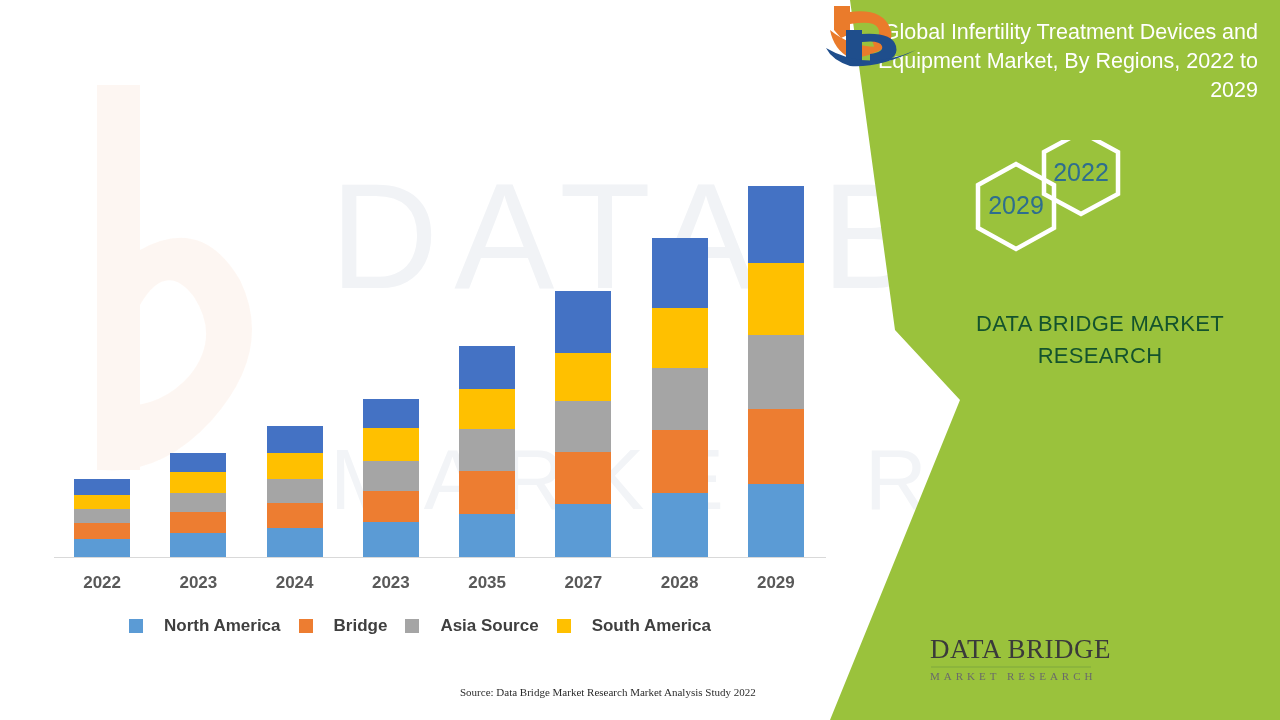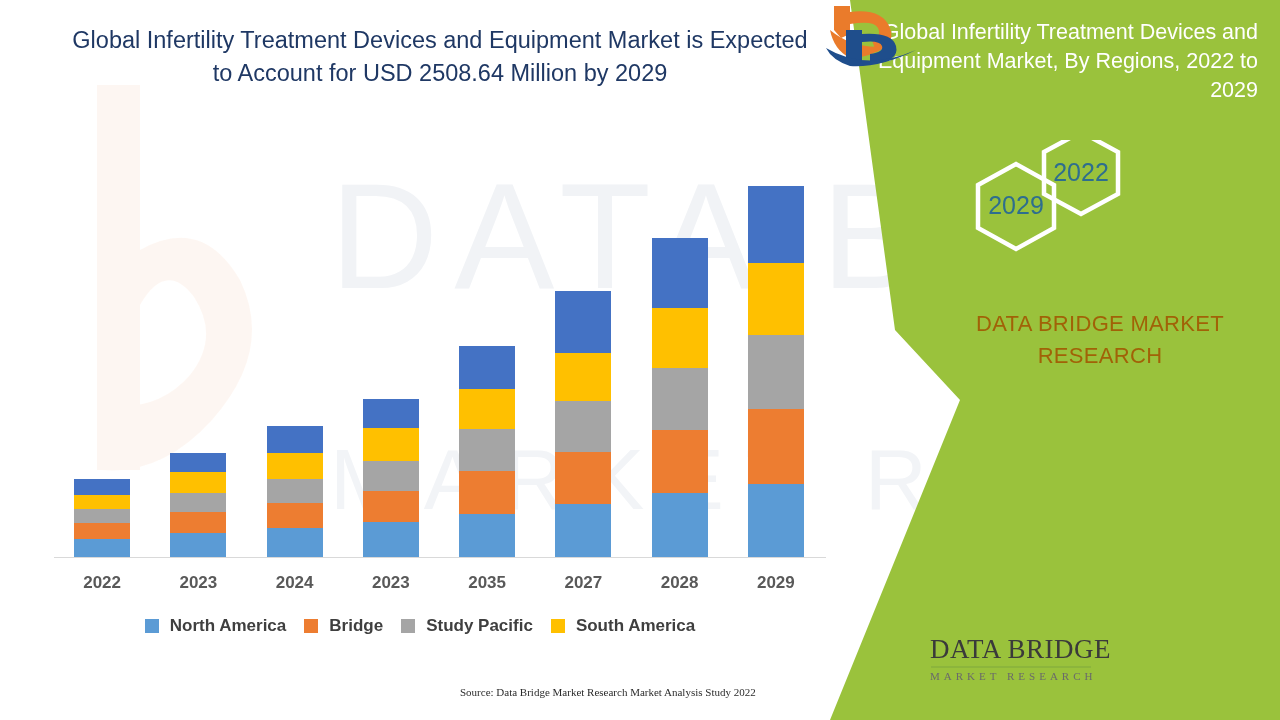--- a/index.html
+++ b/index.html
@@ -49,21 +49,21 @@
   .xlabels{position:absolute;left:54px;top:573px;width:770px;height:24px;}
   .xlab{
     position:absolute;top:0;width:96px;text-align:center;
     font-size:17px;font-weight:bold;color:#595959;
   }
 
   .legend{
     position:absolute;left:0;top:616px;width:840px;
     display:flex;justify-content:center;align-items:center;gap:18px;
   }
-  .leg-item{display:flex;align-items:center;gap:11px;}
+  .leg-item{display:flex;align-items:center;gap:21px;}
   .leg-sw{width:14px;height:14px;display:block;}
   .leg-lb{font-size:17px;font-weight:bold;color:#3f3f3f;white-space:nowrap;}
 
   .footer-left{
     position:absolute;left:30px;top:684px;
     font-size:11.5px;color:#2b2b2b;
     font-family:"Liberation Serif",serif;font-weight:bold;
   }
   .footer-right{
     position:absolute;left:460px;top:686px;
@@ -79,21 +79,21 @@
   .r-title{
     position:absolute;right:22px;top:18px;width:390px;
     text-align:right;color:#ffffff;
     font-size:21.5px;line-height:29px;
   }
 
   .hexwrap{position:absolute;left:120px;top:140px;width:200px;height:130px;}
 
   .brand{
     position:absolute;right:35px;top:308px;width:290px;
-    text-align:center;color:#a16207;
+    text-align:center;color:#14532d;
     font-size:22px;line-height:32px;letter-spacing:.3px;
   }
 
   .logo{position:absolute;left:20px;top:628px;width:250px;height:70px;}
   .logo-text{position:absolute;left:110px;top:634px;}
   .logo-main{
     font-family:"Liberation Serif",serif;
     font-size:27px;color:#3a3a3a;letter-spacing:.5px;
   }
   .logo-rule{width:160px;height:1.5px;background:#8cb53c;margin:1px 0 2px 1px;}
@@ -108,21 +108,20 @@
 <div id="canvas">
 
   <div class="wm-layer">
     <svg class="wm-logo" viewBox="0 0 210 420">
       <path d="M35 10 L78 10 L78 175 Q140 140 178 205 Q212 275 150 345 Q100 400 40 395 L40 330 Q95 338 128 300 Q158 262 132 222 Q104 185 78 230 L78 395 L35 395 Z" fill="#fdf0e8"></path>
     </svg>
     <div class="wm-text wm-1">DATA BRIDGE</div>
     <div class="wm-text wm-2">MARKET RESEARCH</div>
   </div>
 
-  <div class="title">Global Infertility Treatment Devices and Equipment Market is Expected to Account for USD 2508.64 Million by 2029</div>
 
   <div class="bars" id="bars">
       <div class="bar" style="left: 20.125px;">
         <div class="seg" title="North America 2022" style="height: 18px; background: rgb(91, 155, 213);"></div>
         <div class="seg" title="Europe 2022" style="height: 16px; background: rgb(237, 125, 49);"></div>
         <div class="seg" title="Asia Pacific 2022" style="height: 14px; background: rgb(165, 165, 165);"></div>
         <div class="seg" title="South America 2022" style="height: 14px; background: rgb(255, 192, 0);"></div>
         <div class="seg" title="Middle East and Africa 2022" style="height: 16px; background: rgb(68, 114, 196);"></div>
       </div>
       <div class="bar" style="left: 116.375px;">
@@ -191,21 +190,21 @@
       <div class="leg-item">
         <span class="leg-sw" style="background: rgb(91, 155, 213);"></span>
         <span class="leg-lb">North America</span>
       </div>
       <div class="leg-item">
         <span class="leg-sw" style="background: rgb(237, 125, 49);"></span>
         <span class="leg-lb">Bridge</span>
       </div>
       <div class="leg-item">
         <span class="leg-sw" style="background: rgb(165, 165, 165);"></span>
-        <span class="leg-lb">Study Pacific</span>
+        <span class="leg-lb">Asia Source</span>
       </div>
       <div class="leg-item">
         <span class="leg-sw" style="background: rgb(255, 192, 0);"></span>
         <span class="leg-lb">South America</span>
       </div>
     </div>
 
   <div class="footer-right">Source: Data Bridge Market Research Market Analysis Study 2022</div>
 
   <div class="green-panel">

